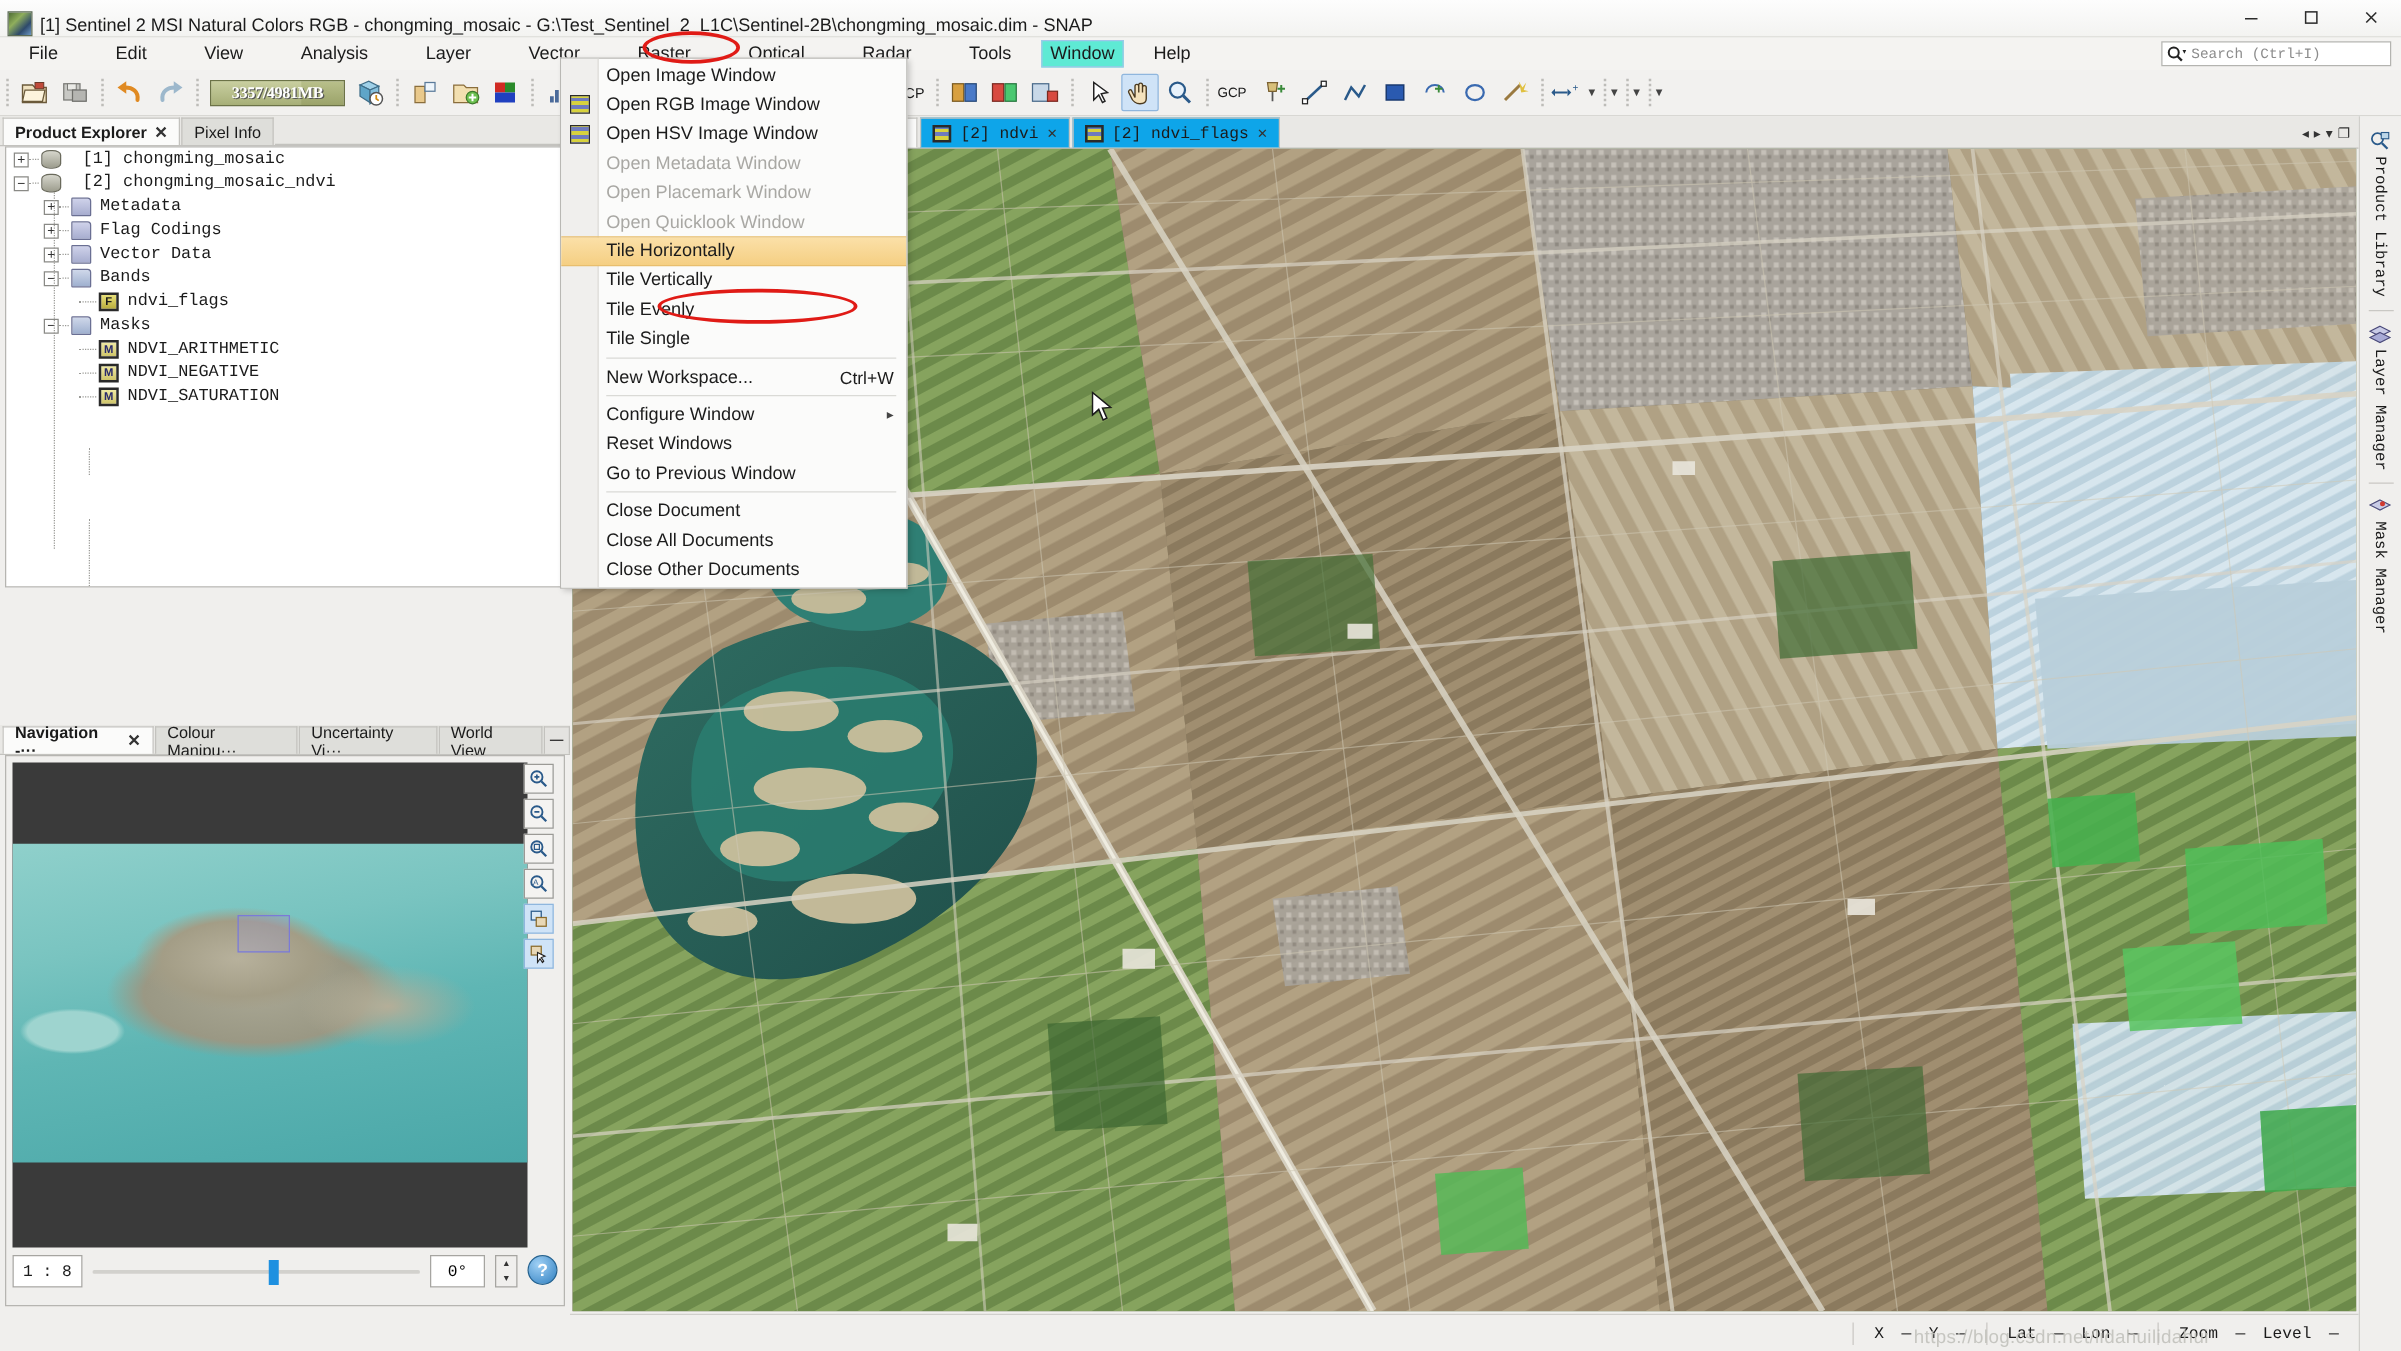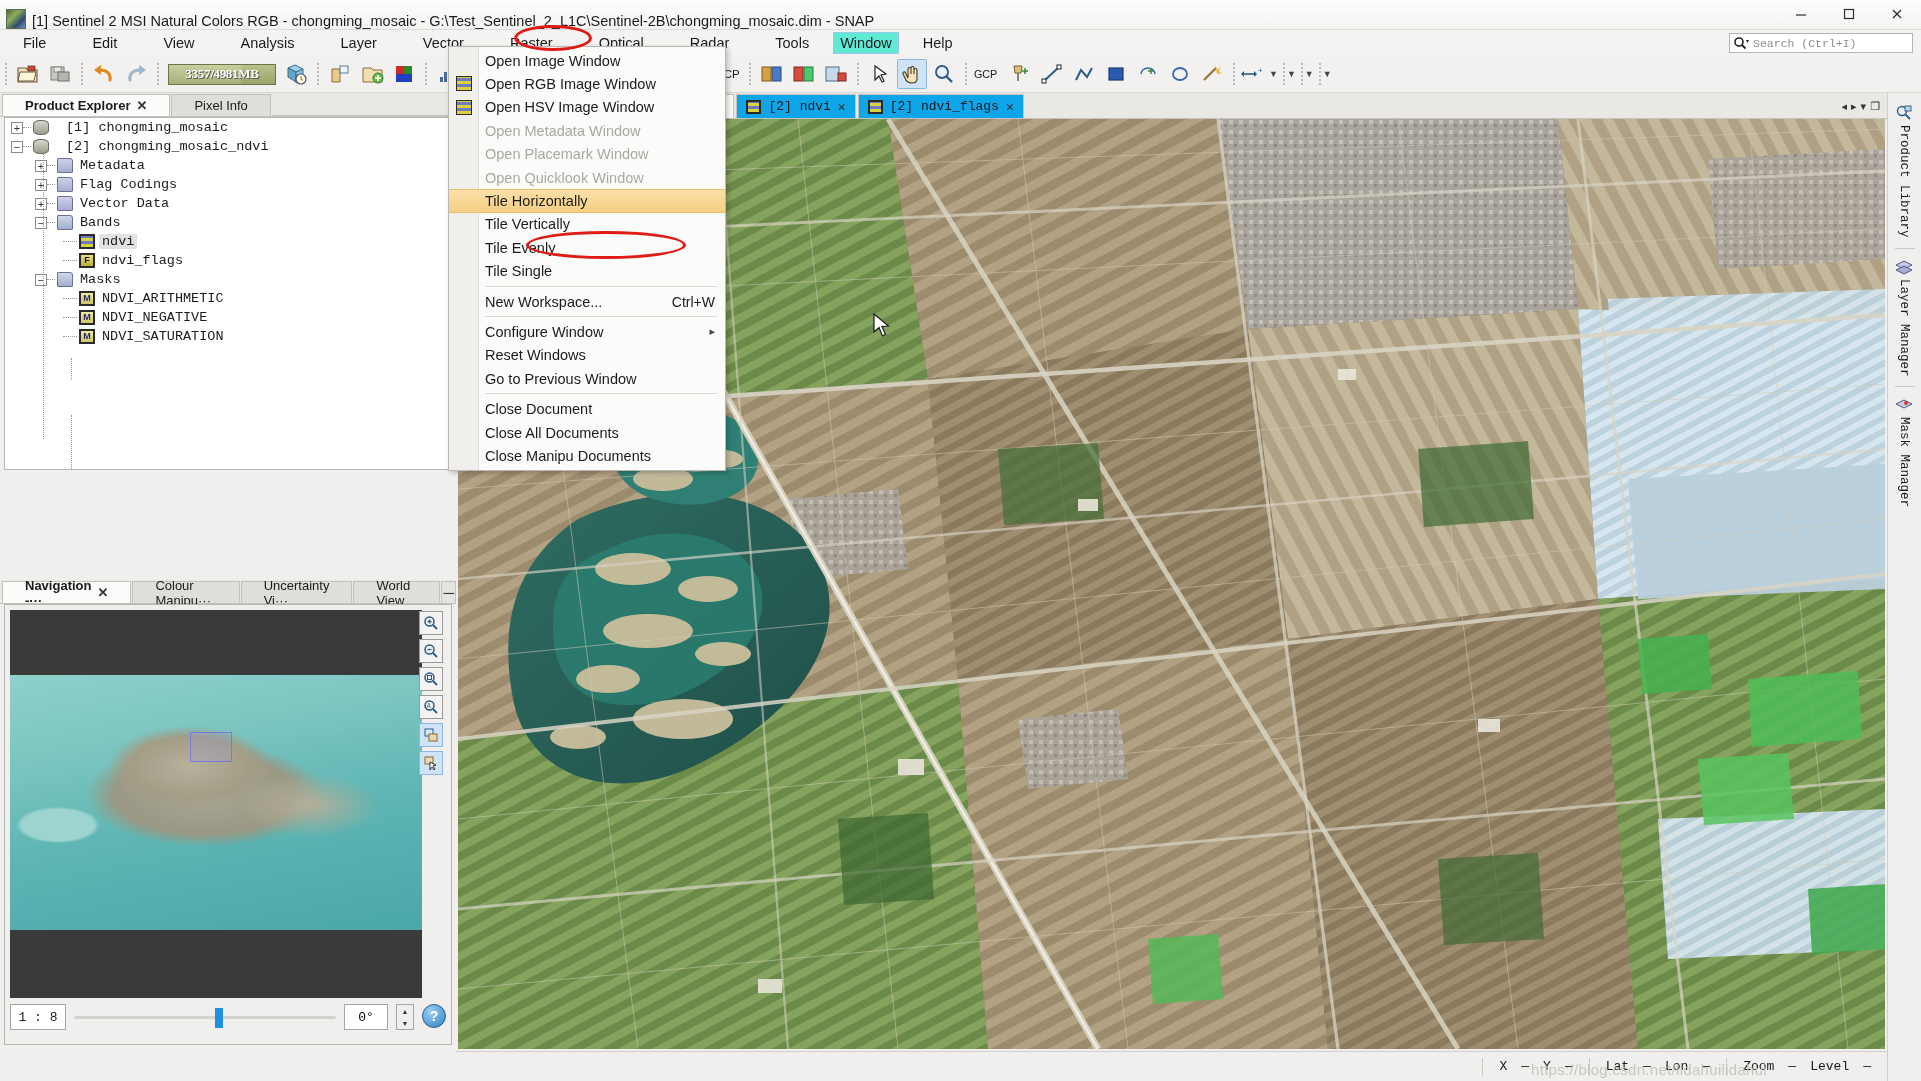--- a/index.html
+++ b/index.html
@@ -106,21 +106,21 @@
     position: absolute; left: 0; top: 93px; width: 456px; height: 988px;
     background: #f0efed;
   }
   .dock-tabs {
     display: flex; align-items: flex-end; height: 24px;
     background: #e9e8e5; border-bottom: 1px solid #c3c2be;
     padding-left: 2px;
   }
   .dock-tab {
     height: 22px; display: flex; align-items: center; gap: 6px;
-    padding: 0 22px; font-size: 13px; color: #1b1b1b;
+    padding: 0 9px; font-size: 13px; color: #1b1b1b;
     background: #dededa; border: 1px solid #c3c2be; border-bottom: none;
     margin-right: 1px;
   }
   .dock-tab.active { background: #fbfbfa; font-weight: bold; }
   .tab-x { font-size: 13px; color: #333; }
   .dock-tab-filler { flex: 1; border-bottom: 1px solid #c3c2be; height: 22px; }
   .dock-min {
     width: 22px; height: 22px; display: flex; align-items: center; justify-content: center;
     font-size: 15px; color: #333; border: 1px solid #c3c2be; border-bottom: none; background: #e4e3e0;
   }
@@ -686,25 +686,20 @@
           <span class="tree-label">Vector Data</span>
         </div>
 
         <div class="tree-row" style="padding-left:30px;">
           <span class="tree-toggle">−</span>
           <span class="tree-dots"></span>
           <span class="ico ico-folder open"></span>
           <span class="tree-label">Bands</span>
         </div>
 
-        <div class="tree-row" style="padding-left:58px;">
-          <span class="tree-dots" style="width:14px;"></span>
-          <span class="ico ico-band"></span>
-          <span class="tree-label sel">ndvi</span>
-        </div>
 
         <div class="tree-row" style="padding-left:58px;">
           <span class="tree-dots" style="width:14px;"></span>
           <span class="ico ico-flag">F</span>
           <span class="tree-label">ndvi_flags</span>
         </div>
 
         <div class="tree-row" style="padding-left:30px;">
           <span class="tree-toggle">−</span>
           <span class="tree-dots"></span>
@@ -1118,21 +1113,21 @@
 
     <div class="mi-sep"></div>
 
     <div class="mi">
       <span>Close Document</span>
     </div>
     <div class="mi">
       <span>Close All Documents</span>
     </div>
     <div class="mi">
-      <span>Close Manipu Documents</span>
+      <span>Close Other Documents</span>
     </div>
   </div>
 
   <div class="ellipse" style="left:514px; top:25px; width:78px; height:26px;"></div>
   <div class="ellipse" style="left:526px; top:231px; width:160px; height:28px;"></div>
 
   <svg class="cursor" style="left:873px; top:313px;" width="18" height="26" viewBox="0 0 18 26">
     <polygon points="1,1 1,19 6,14.5 9.5,23 12.5,21.5 9,13.5 15.5,13" fill="#ffffff" stroke="#1a1a1a" stroke-width="1.2"></polygon>
   </svg>
 

